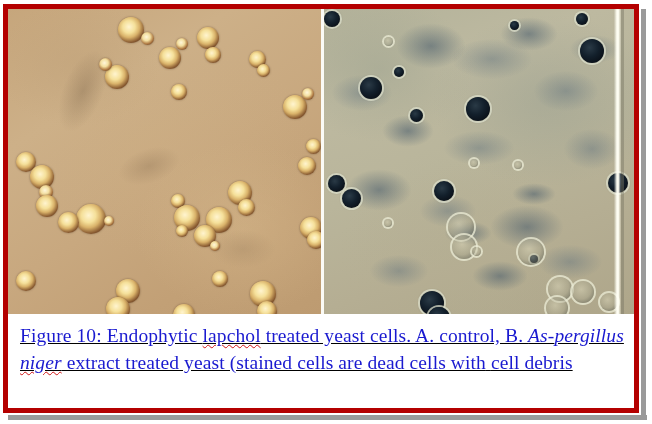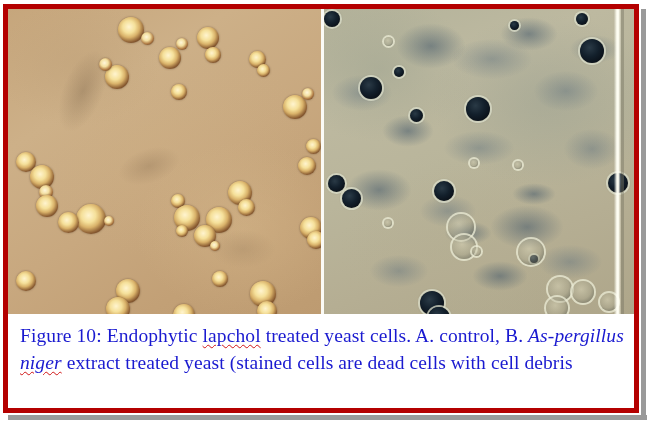--- a/index.html
+++ b/index.html
@@ -98,21 +98,21 @@
     filter:blur(.4px);
   }
   #white-streak-edge{
     position:absolute;left:297px;top:0;width:3px;height:305px;
     background:rgba(120,118,100,.45);
   }
 
   
   #caption{
     position:absolute;left:0;top:305px;right:0;bottom:0;
-    background:#ffffff;padding:8px 10px 0 12px;box-sizing:border-box;
+    background:#ffffff;padding:8px 10px 0 12px;box-sizing:border-box;text-decoration:underline;
   }
   #caption-text{
     color:#1a1ad0;font-size:19.5px;line-height:27px;
     font-family:"Liberation Serif","DejaVu Serif",serif;
     letter-spacing:.1px;margin:0;
   }
   .it{font-style:italic;}
   .sp{
     text-decoration:underline wavy #d01515;
     text-decoration-thickness:1px;

